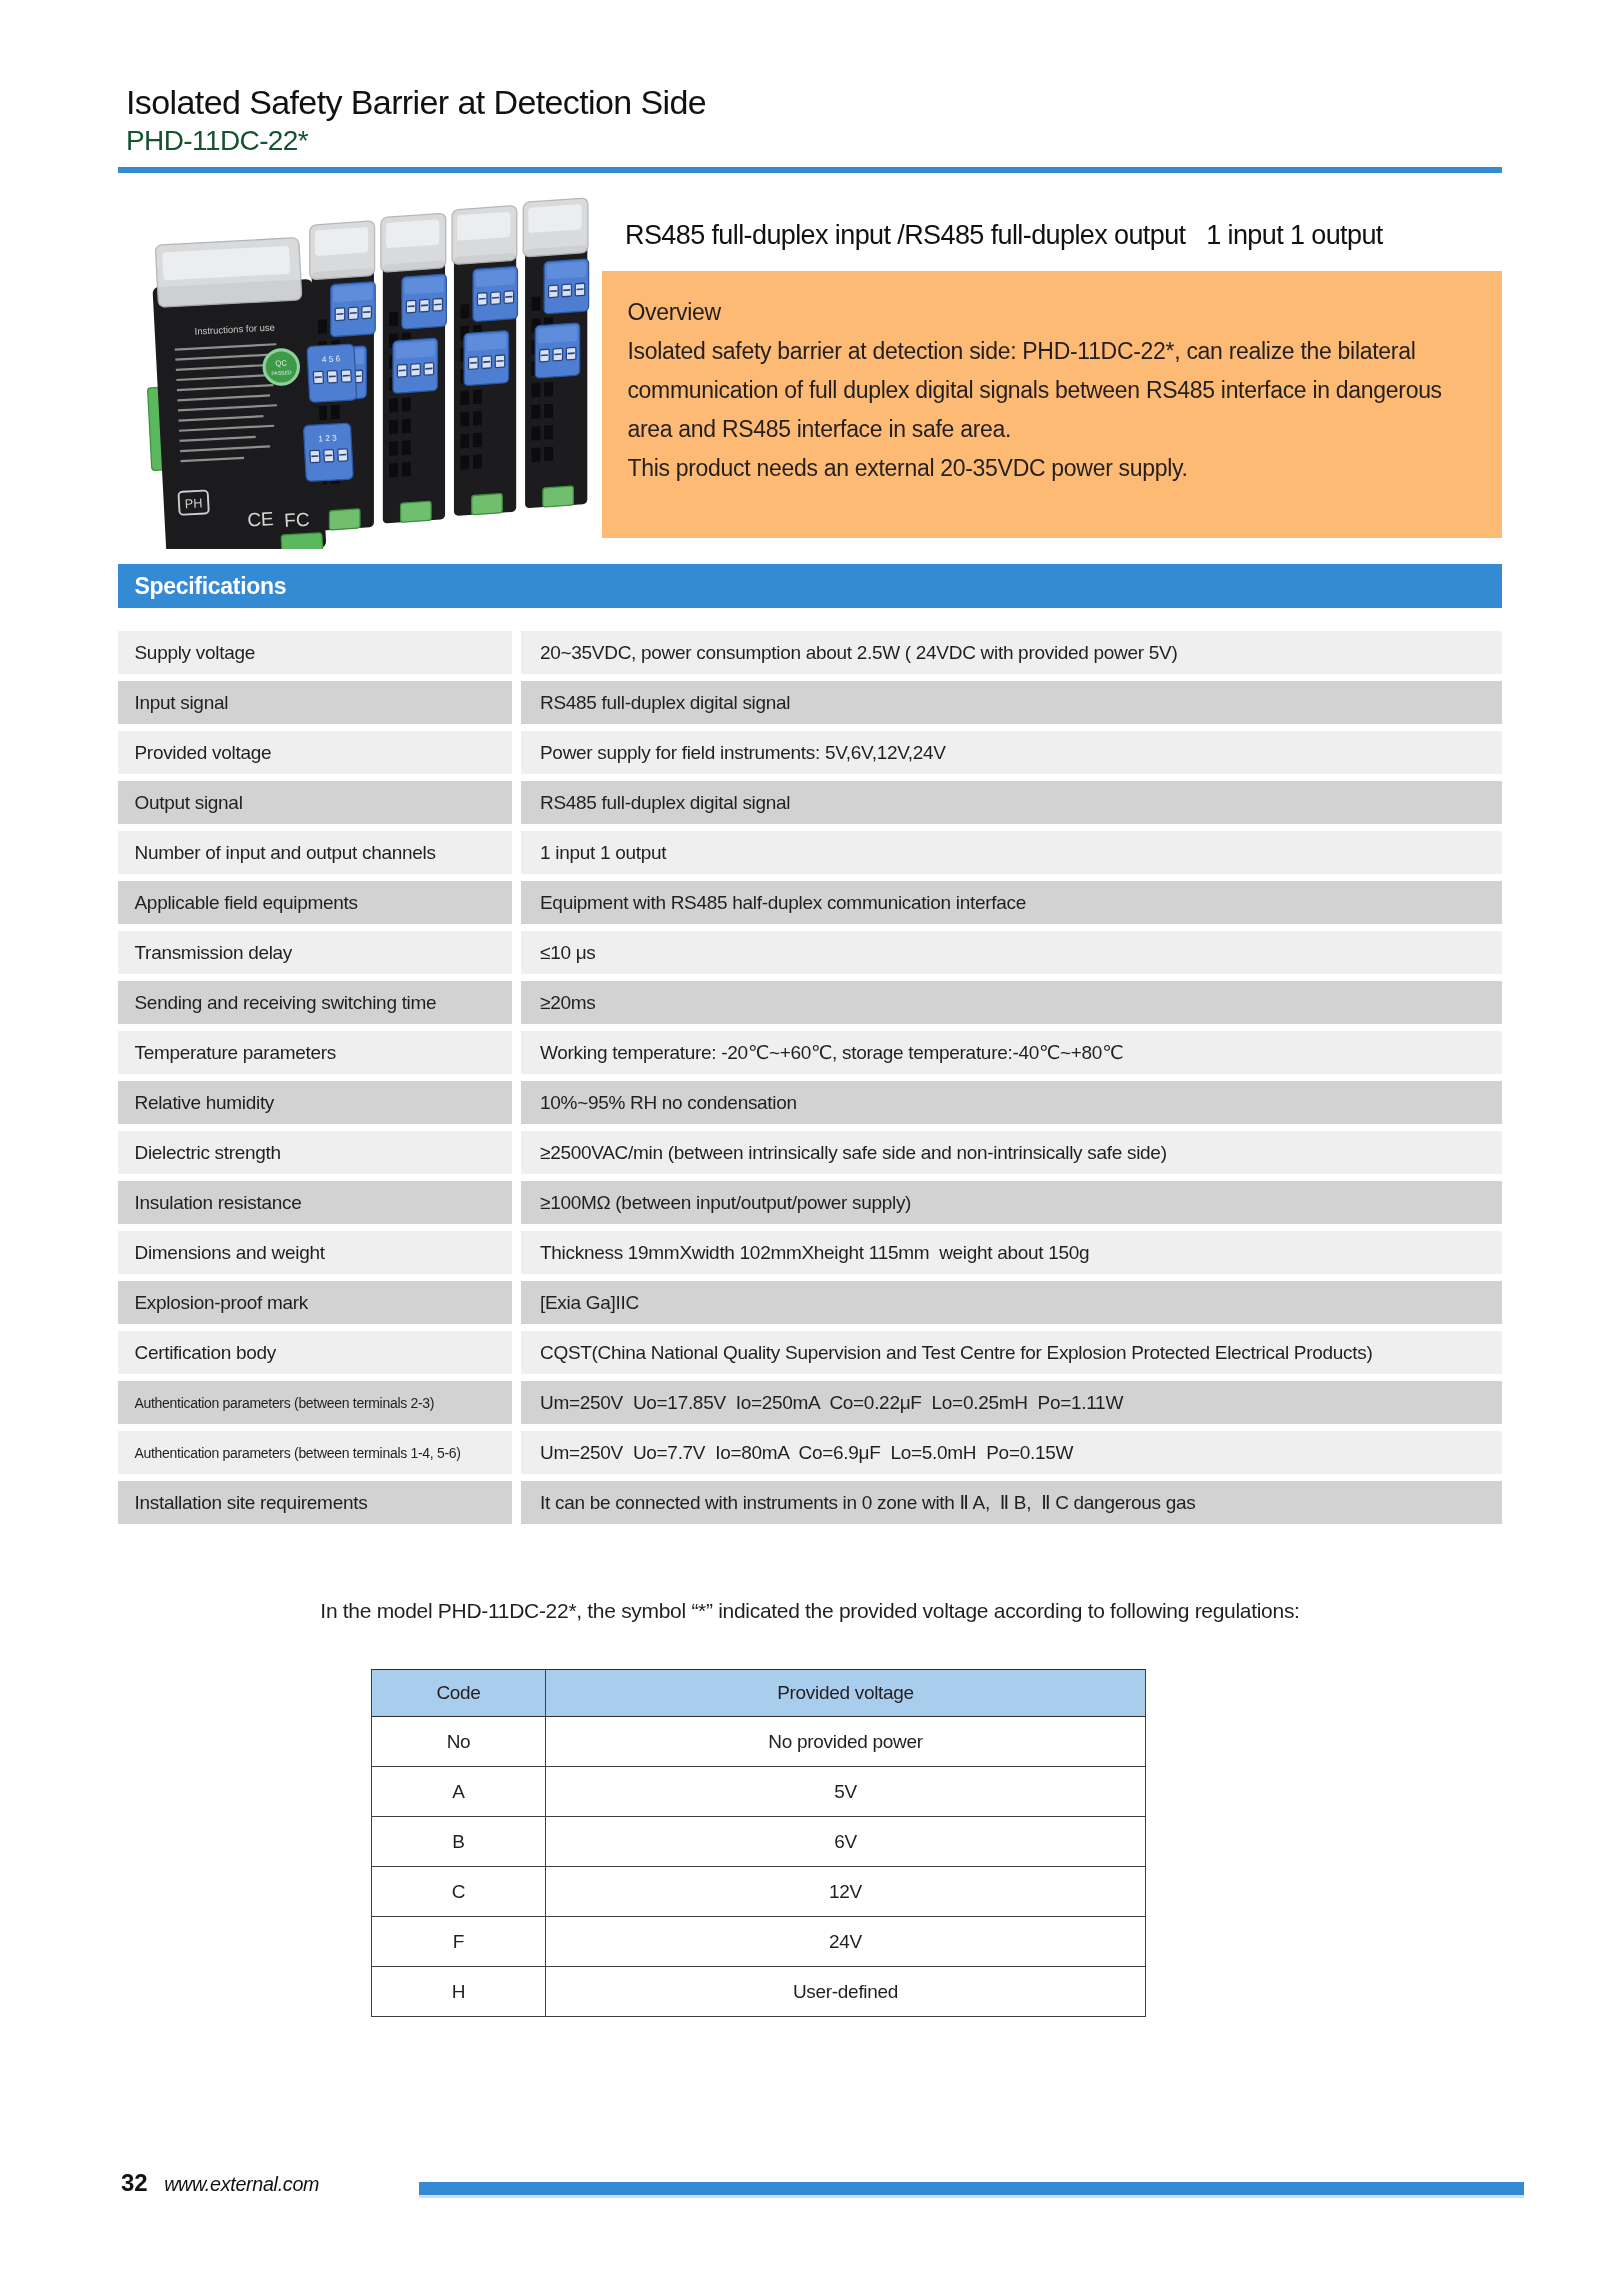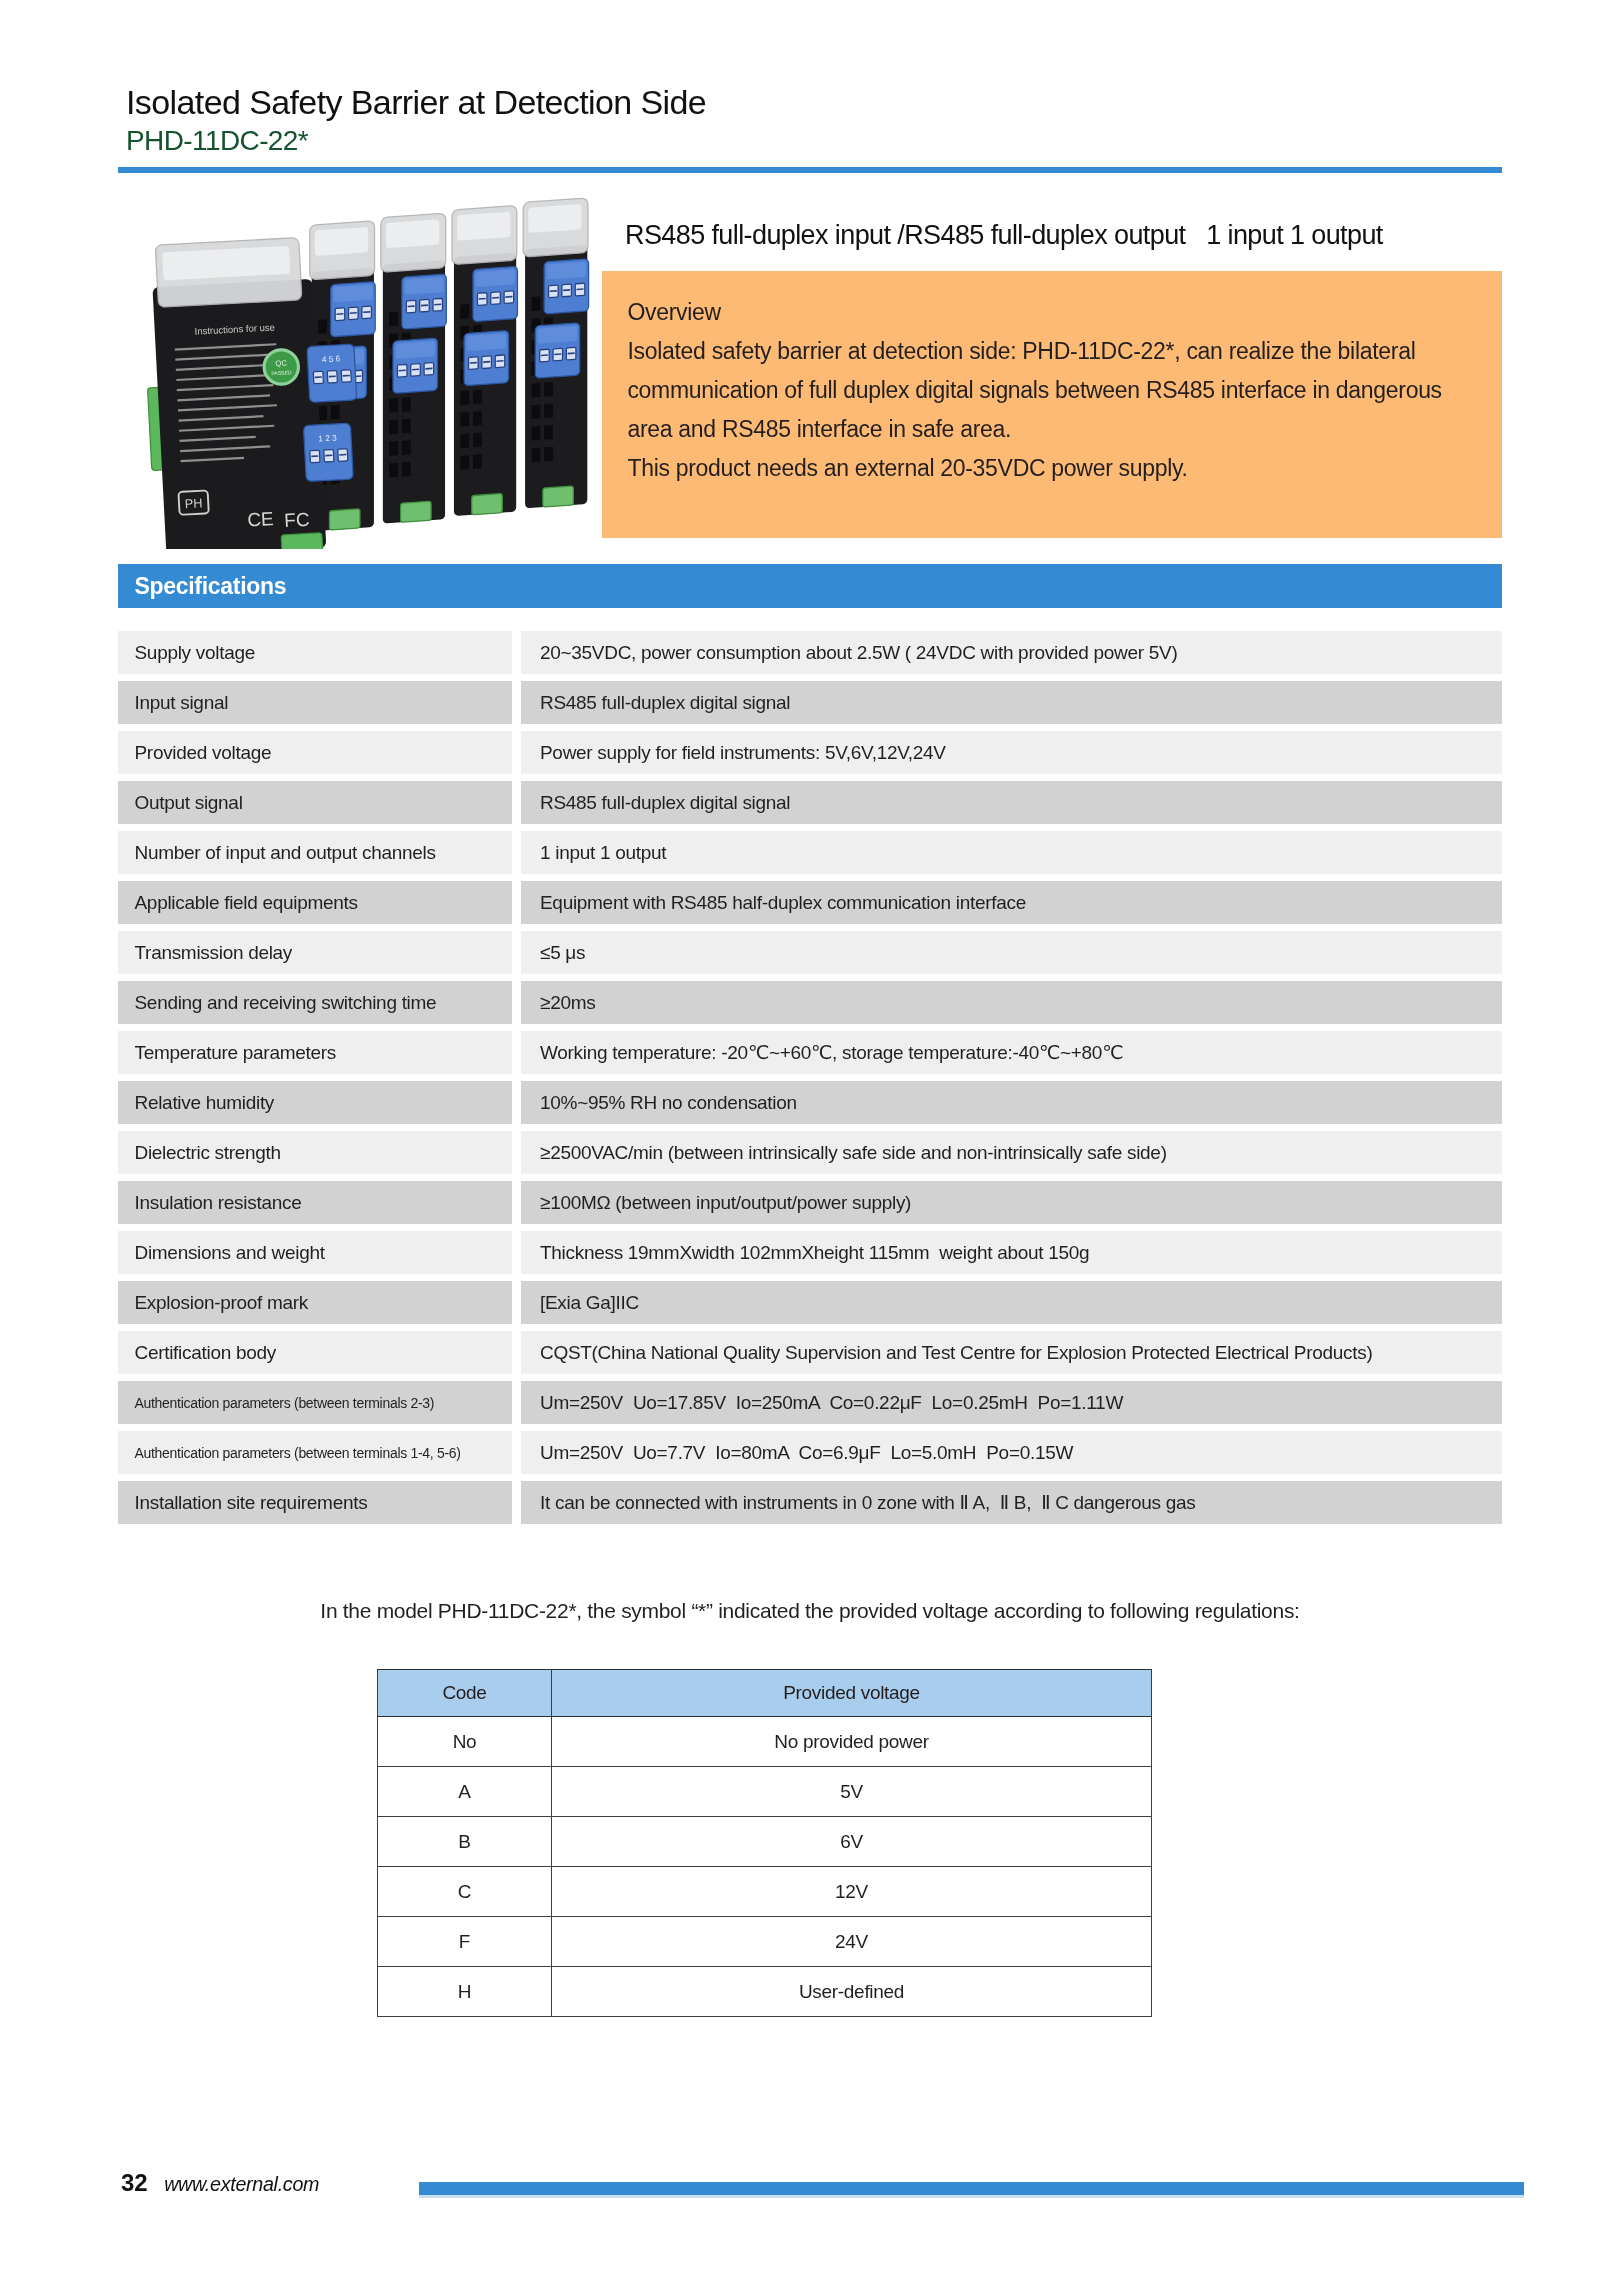--- a/index.html
+++ b/index.html
@@ -33,21 +33,21 @@
   .spec-label{width:394px;box-sizing:border-box;display:flex;align-items:center;
     padding-left:16.5px;font-size:19px;letter-spacing:-0.3px;flex:none;}
   .spec-label.small{font-size:14px;}
   .spec-value{flex:1;box-sizing:border-box;display:flex;align-items:center;
     padding-left:19px;font-size:19px;letter-spacing:-0.3px;white-space:pre-wrap;}
   .spec-row:nth-child(odd) .spec-label,.spec-row:nth-child(odd) .spec-value{background:#efefef;}
   .spec-row:nth-child(even) .spec-label,.spec-row:nth-child(even) .spec-value{background:#d2d2d2;}
 
   
   .model-note{left:118px;top:1599px;width:1384px;text-align:center;font-size:21px;letter-spacing:-0.3px;}
-  .code-table{left:371px;top:1669px;border-collapse:collapse;margin-left:6px;}
+  .code-table{left:371px;top:1669px;border-collapse:collapse;}
   .code-table th,.code-table td{border:1.3px solid #3f3f3f;text-align:center;
     font-size:19px;font-weight:400;letter-spacing:-0.3px;}
   .code-table th{height:44px;}
   .code-table td{height:47px;background:#ffffff;}
   .code-table .col-code{width:171px;}
   .code-table .col-voltage{width:597px;}
   .code-table thead th{border-top:1.9px solid #2d2d2d;border-bottom:1.9px solid #2d2d2d;}
 
   
   .footer{left:121px;top:2169px;width:1384px;height:32px;}
@@ -200,21 +200,21 @@
     <div class="spec-row">
       <div class="spec-label">Number of input and output channels</div>
       <div class="spec-value">1 input 1 output</div>
     </div>
     <div class="spec-row">
       <div class="spec-label">Applicable field equipments</div>
       <div class="spec-value">Equipment with RS485 half-duplex communication interface</div>
     </div>
     <div class="spec-row">
       <div class="spec-label">Transmission delay</div>
-      <div class="spec-value">≤5 μs</div>
+      <div class="spec-value">≤10 μs</div>
     </div>
     <div class="spec-row">
       <div class="spec-label">Sending and receiving switching time</div>
       <div class="spec-value">≥20ms</div>
     </div>
     <div class="spec-row">
       <div class="spec-label">Temperature parameters</div>
       <div class="spec-value">Working temperature: -20℃~+60℃, storage temperature:-40℃~+80℃</div>
     </div>
     <div class="spec-row">

